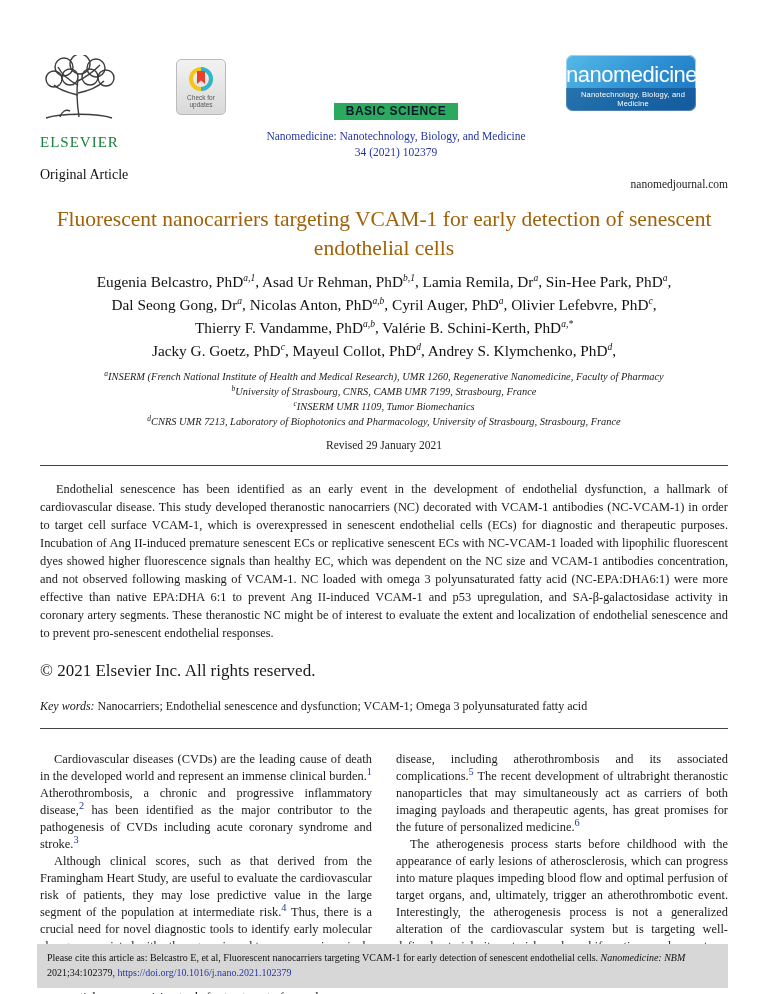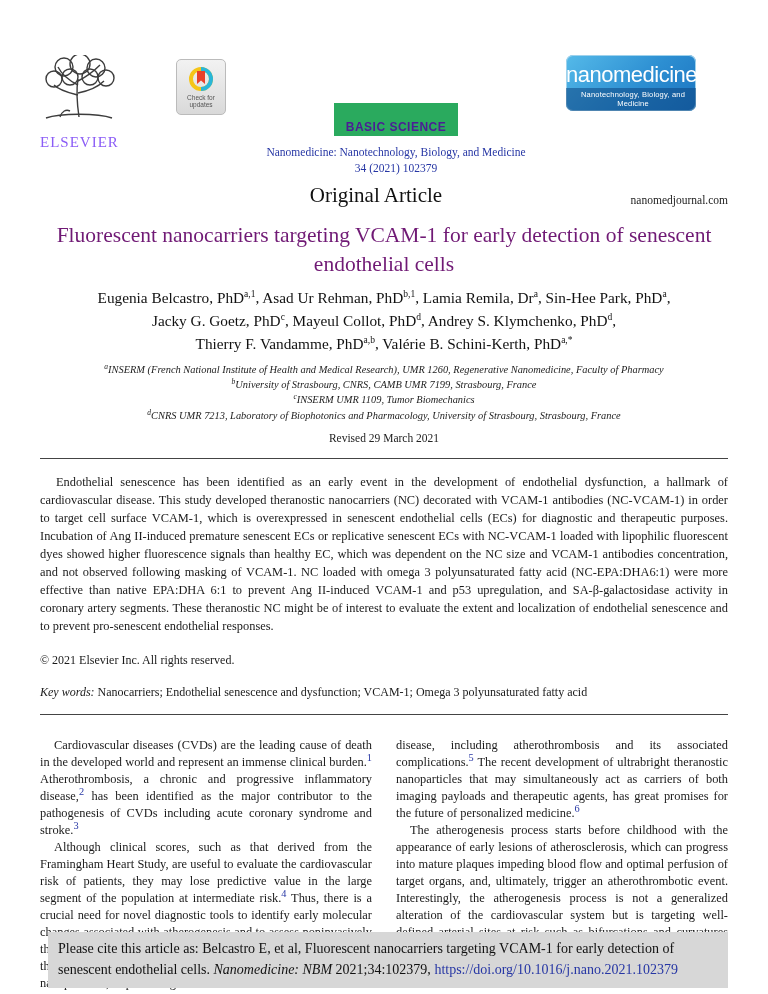--- a/index.html
+++ b/index.html
@@ -10,84 +10,84 @@
     background:#ffffff;
     font-family:"Liberation Serif", serif;
     color:#1a1a1a;
     box-sizing:border-box;
     padding:55px 40px 0 40px;
     overflow:hidden;
   }
   
   .hdr{display:flex;align-items:flex-start;}
   .els-block{width:108px;flex:none;text-align:left;}
-  .els-label{font-size:15px;letter-spacing:1px;color:#8b5cf6;margin-top:1px;font-family:"Liberation Serif",serif;}
+  .els-label{font-size:15px;letter-spacing:1px;color:#15803d;margin-top:1px;font-family:"Liberation Serif",serif;}
   .chk-badge{
     flex:none;width:48px;height:54px;margin-left:28px;margin-top:4px;
     background:linear-gradient(#f2f2f2,#d9d9d9);
     border:1px solid #bbb;border-radius:5px;
     display:flex;flex-direction:column;align-items:center;justify-content:center;
   }
   .chk-badge .txt{font-family:"Liberation Sans",sans-serif;font-size:6.5px;color:#555;text-align:center;line-height:1.15;margin-top:2px;}
   .hdr-center{flex:1;text-align:center;padding-top:4px;}
   .sci-badge{
     display:inline-block;
-    background:#2aaa5e;color:#4c1d95;
+    background:#2aaa5e;color:#0f172a;
     font-family:"Liberation Sans",sans-serif;font-weight:bold;font-size:12px;
-    padding:17px 12px 2px 12px;letter-spacing:.5px;margin-top:44px;
+    padding:1px 12px 2px 12px;letter-spacing:.5px;margin-top:44px;
   }
   .jline{color:#2636a4;font-size:11.5px;line-height:1.35;margin-top:9px;}
   .jline2{color:#2636a4;font-size:11.5px;line-height:1.3;}
   .nm-block{flex:none;width:162px;text-align:center;}
   .nm-logo{
     width:130px;height:56px;border-radius:7px;overflow:hidden;
     background:linear-gradient(135deg,#55bae9 0%,#2d8fd2 55%,#1b74c0 100%);
     display:flex;flex-direction:column;justify-content:flex-end;
     box-shadow:0 0 0 1px #9fd2ec inset;
   }
   .nm-title{
     color:#fff;font-family:"Liberation Sans",sans-serif;font-size:22px;font-weight:normal;
     letter-spacing:-0.5px;line-height:1;padding-bottom:2px;text-align:center;
   }
   .nm-sub{
     background:rgba(12,70,130,.55);
     color:#fff;font-family:"Liberation Sans",sans-serif;font-size:7.5px;
     padding:2px 0 3px 4px;text-align:center;letter-spacing:.2px;
   }
   .row2{position:relative;height:24px;margin-top:8px;}
-  .orig-article{position:absolute;left:0;right:16px;text-align:center;font-size:21px;color:#111;}
+  .orig-article{position:absolute;left:0;right:16px;text-align:left;font-size:14px;color:#111;}
   .site-link{position:absolute;right:0;top:11px;font-size:11.5px;color:#222;}
   
-  .title{text-align:center;font-size:21.5px;line-height:1.35;margin-top:14px;color:#701a75;}
+  .title{text-align:center;font-size:21.5px;line-height:1.35;margin-top:14px;color:#a16207;}
   .authors{text-align:center;font-size:15.3px;line-height:1.5;margin-top:8px;color:#111;}
-  .authors sup{font-size:9.5px;}
+  .authors sup{font-size:9.5px;font-style:italic;}
   .affils{text-align:center;font-style:italic;font-size:10.4px;line-height:1.45;margin-top:6px;color:#222;}
   .affils sup{font-size:7.5px;}
   .dateline{text-align:center;font-size:11.5px;margin-top:9px;color:#222;}
   hr.rule{border:none;border-top:1px solid #444;margin:14px 0 0 0;}
   
   .abs-head{font-weight:bold;font-size:13px;margin-top:12px;}
   .abs-body{font-size:12.4px;line-height:1.46;text-align:justify;margin-top:14px;text-indent:16px;}
-  .abs-copy{font-size:12px;line-height:1.46;margin-top:16px;}
+  .abs-copy{font-size:17px;line-height:1.46;margin-top:16px;}
   .keywords{font-size:12px;margin-top:16px;}
   .kw-label{font-style:italic;}
   
   .cols{display:flex;gap:24px;margin-top:22px;}
   .col{flex:1;font-size:12.4px;line-height:1.37;text-align:justify;}
   .col p{margin:0;}
   .col p.ind{text-indent:14px;}
   sup.lnk{color:#2636a4;}
   .lnk{color:#2636a4;}
   .it{font-style:italic;}
   
   .cite-box{
-    position:absolute;left:48px;right:40px;bottom:6px;
+    position:absolute;left:37px;right:40px;bottom:6px;
     background:#d7d7d7;
     padding:7px 10px 8px 10px;
-    font-size:14px;line-height:1.45;color:#111;
+    font-size:10px;line-height:1.45;color:#111;
   }
   sup{line-height:0;}
 </style>
 </head>
 <body>
 
 <div class="page">
 
   <div class="hdr">
 
@@ -138,32 +138,33 @@
 
   <div class="row2">
     <div class="orig-article">Original Article</div>
     <div class="site-link">nanomedjournal.com</div>
   </div>
 
   <div class="title">Fluorescent nanocarriers targeting VCAM-1 for early detection of senescent endothelial cells</div>
 
   <div class="authors">
     <div><span>Eugenia Belcastro, PhD</span><sup>a,1</sup><span>, Asad Ur Rehman, PhD</span><sup>b,1</sup><span>, Lamia Remila, Dr</span><sup>a</sup><span>, Sin-Hee Park, PhD</span><sup>a</sup><span>,</span></div>
+    <div><span>Dal Seong Gong, Dr</span><sup>a</sup><span>, Nicolas Anton, PhD</span><sup>a,b</sup><span>, Cyril Auger, PhD</span><sup>a</sup><span>, Olivier Lefebvre, PhD</span><sup>c</sup><span>,</span></div>
+    <div><span>Thierry F. Vandamme, PhD</span><sup>a,b</sup><span>, Valérie B. Schini-Kerth, PhD</span><sup>a,*</sup></div>
     <div><span>Jacky G. Goetz, PhD</span><sup>c</sup><span>, Mayeul Collot, PhD</span><sup>d</sup><span>, Andrey S. Klymchenko, PhD</span><sup>d</sup><span>,</span></div>
-    <div><span>Thierry F. Vandamme, PhD</span><sup>a,b</sup><span>, Valérie B. Schini-Kerth, PhD</span><sup>a,*</sup></div>
   </div>
 
   <div class="affils">
     <div><sup>a</sup><span>INSERM (French National Institute of Health and Medical Research), UMR 1260, Regenerative Nanomedicine, Faculty of Pharmacy</span></div>
     <div><sup>b</sup><span>University of Strasbourg, CNRS, CAMB UMR 7199, Strasbourg, France</span></div>
     <div><sup>c</sup><span>INSERM UMR 1109, Tumor Biomechanics</span></div>
     <div><sup>d</sup><span>CNRS UMR 7213, Laboratory of Biophotonics and Pharmacology, University of Strasbourg, Strasbourg, France</span></div>
   </div>
 
-  <div class="dateline">Revised 29 March 2021</div>
+  <div class="dateline">Revised 29 January 2021</div>
 
   <hr class="rule">
 
   <p class="abs-body">Endothelial senescence has been identified as an early event in the development of endothelial dysfunction, a hallmark of cardiovascular disease. This study developed theranostic nanocarriers (NC) decorated with VCAM-1 antibodies (NC-VCAM-1) in order to target cell surface VCAM-1, which is overexpressed in senescent endothelial cells (ECs) for diagnostic and therapeutic purposes. Incubation of Ang II-induced premature senescent ECs or replicative senescent ECs with NC-VCAM-1 loaded with lipophilic fluorescent dyes showed higher fluorescence signals than healthy EC, which was dependent on the NC size and VCAM-1 antibodies concentration, and not observed following masking of VCAM-1. NC loaded with omega 3 polyunsaturated fatty acid (NC-EPA:DHA6:1) were more effective than native EPA:DHA 6:1 to prevent Ang II-induced VCAM-1 and p53 upregulation, and SA-β-galactosidase activity in coronary artery segments. These theranostic NC might be of interest to evaluate the extent and localization of endothelial senescence and to prevent pro-senescent endothelial responses.</p>
   <div class="abs-copy">© 2021 Elsevier Inc. All rights reserved.</div>
 
   <div class="keywords">
     <span class="kw-label">Key words:</span>
     <span>Nanocarriers; Endothelial senescence and dysfunction; VCAM-1; Omega 3 polyunsaturated fatty acid</span>
   </div>

